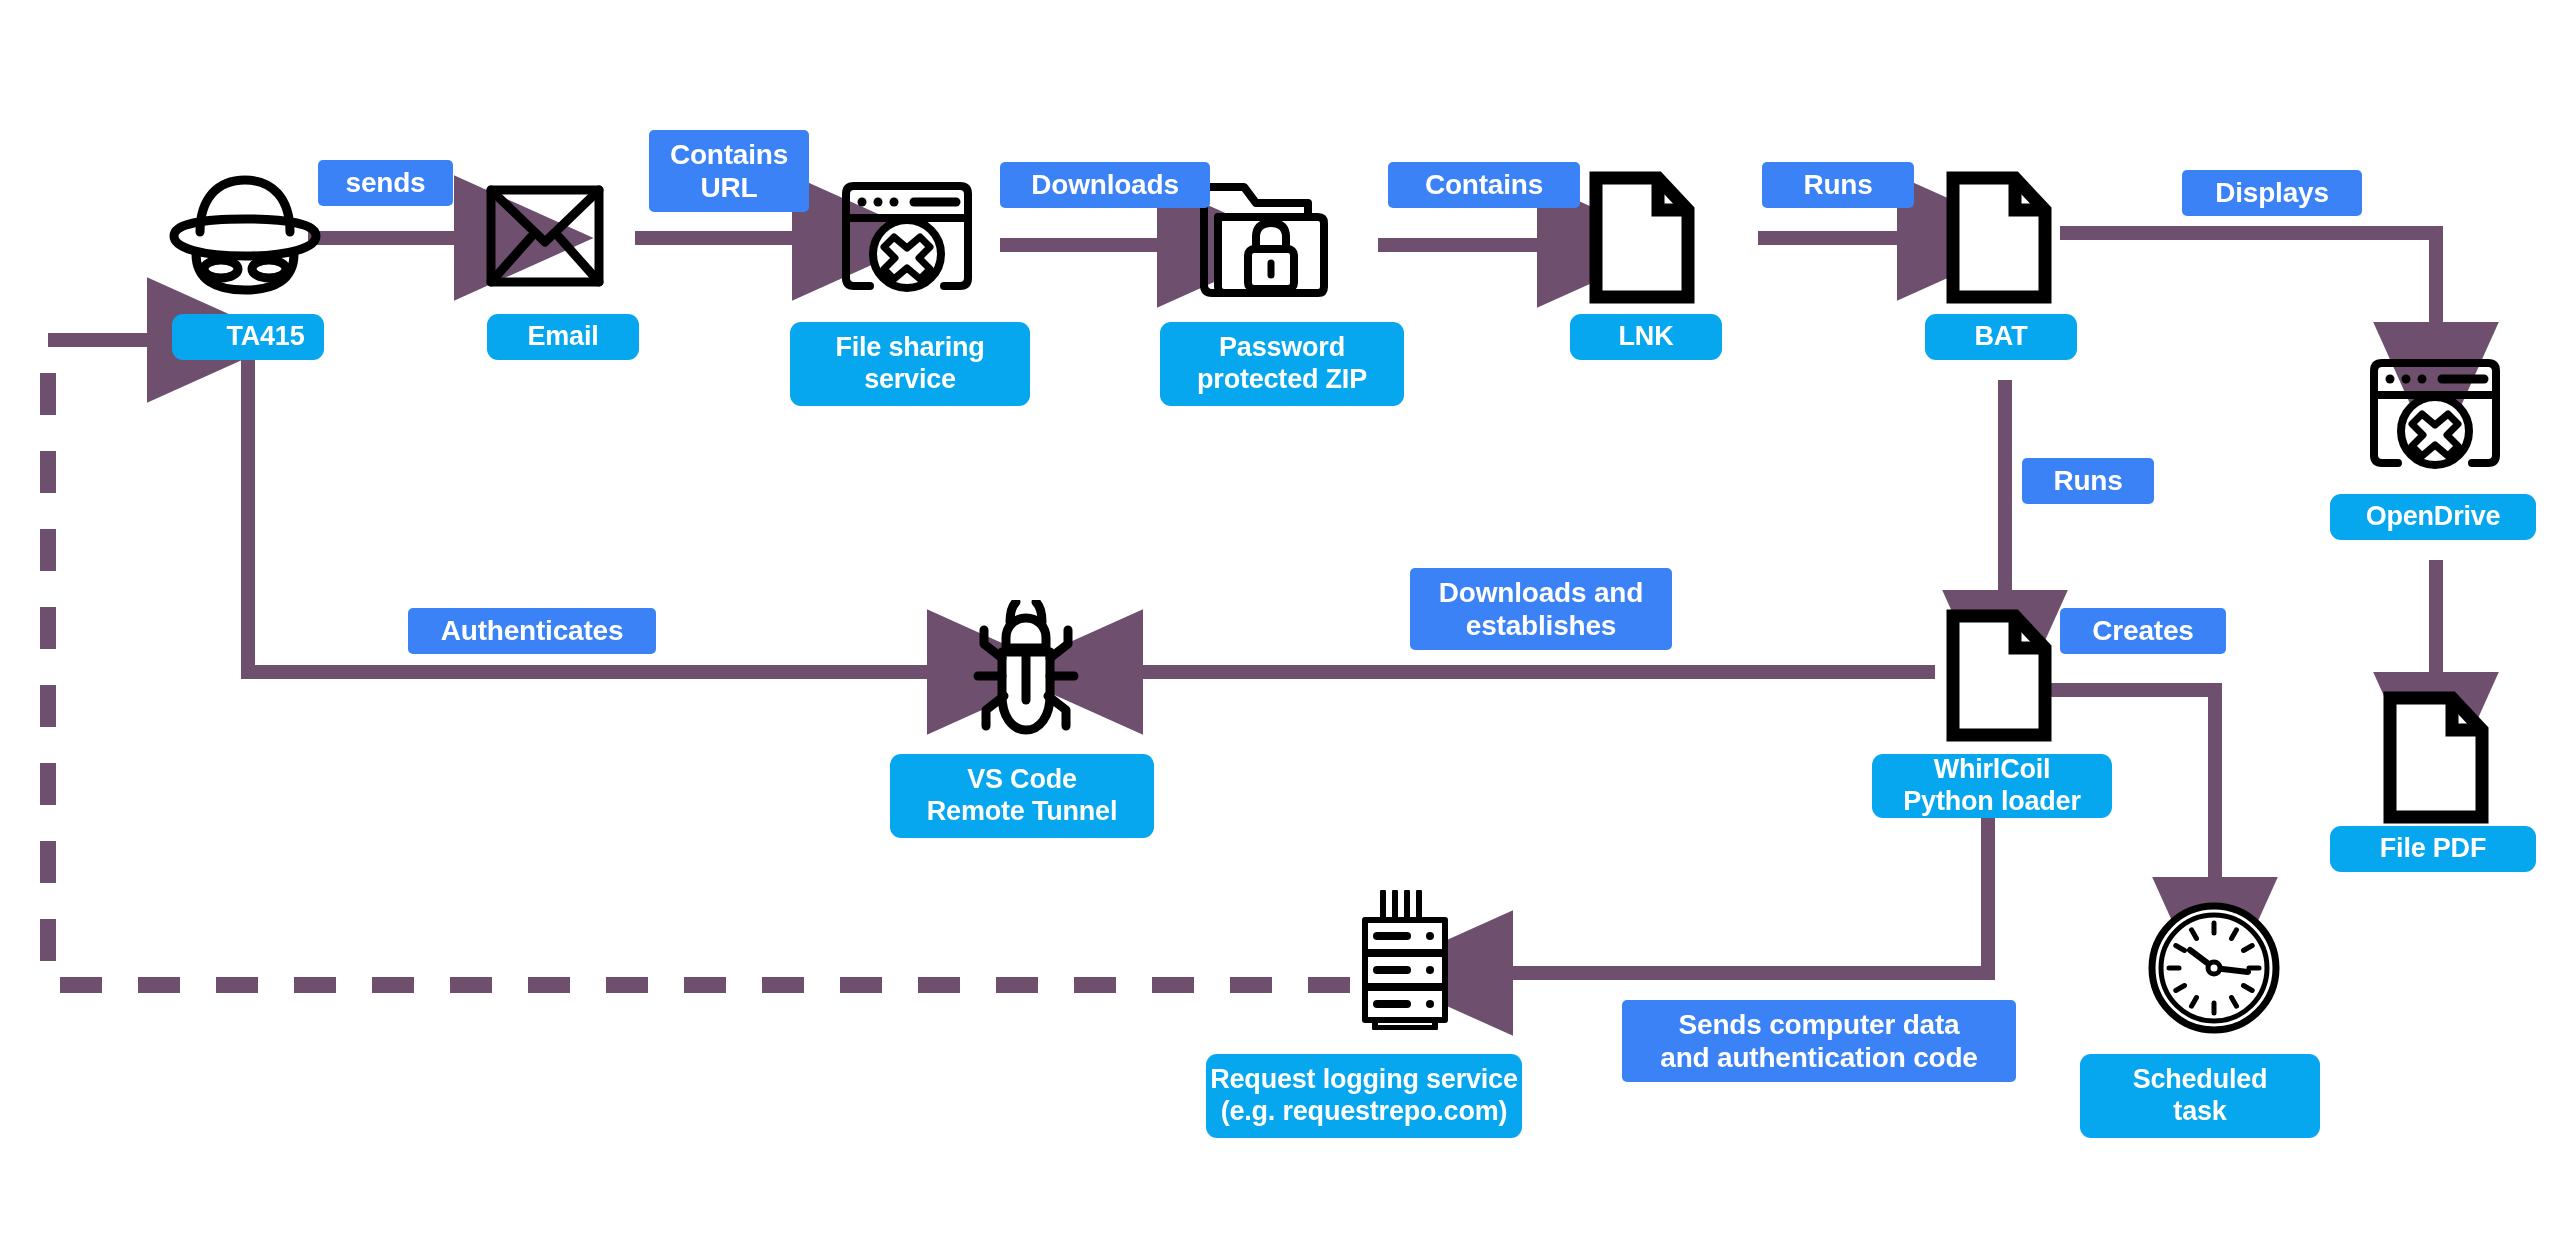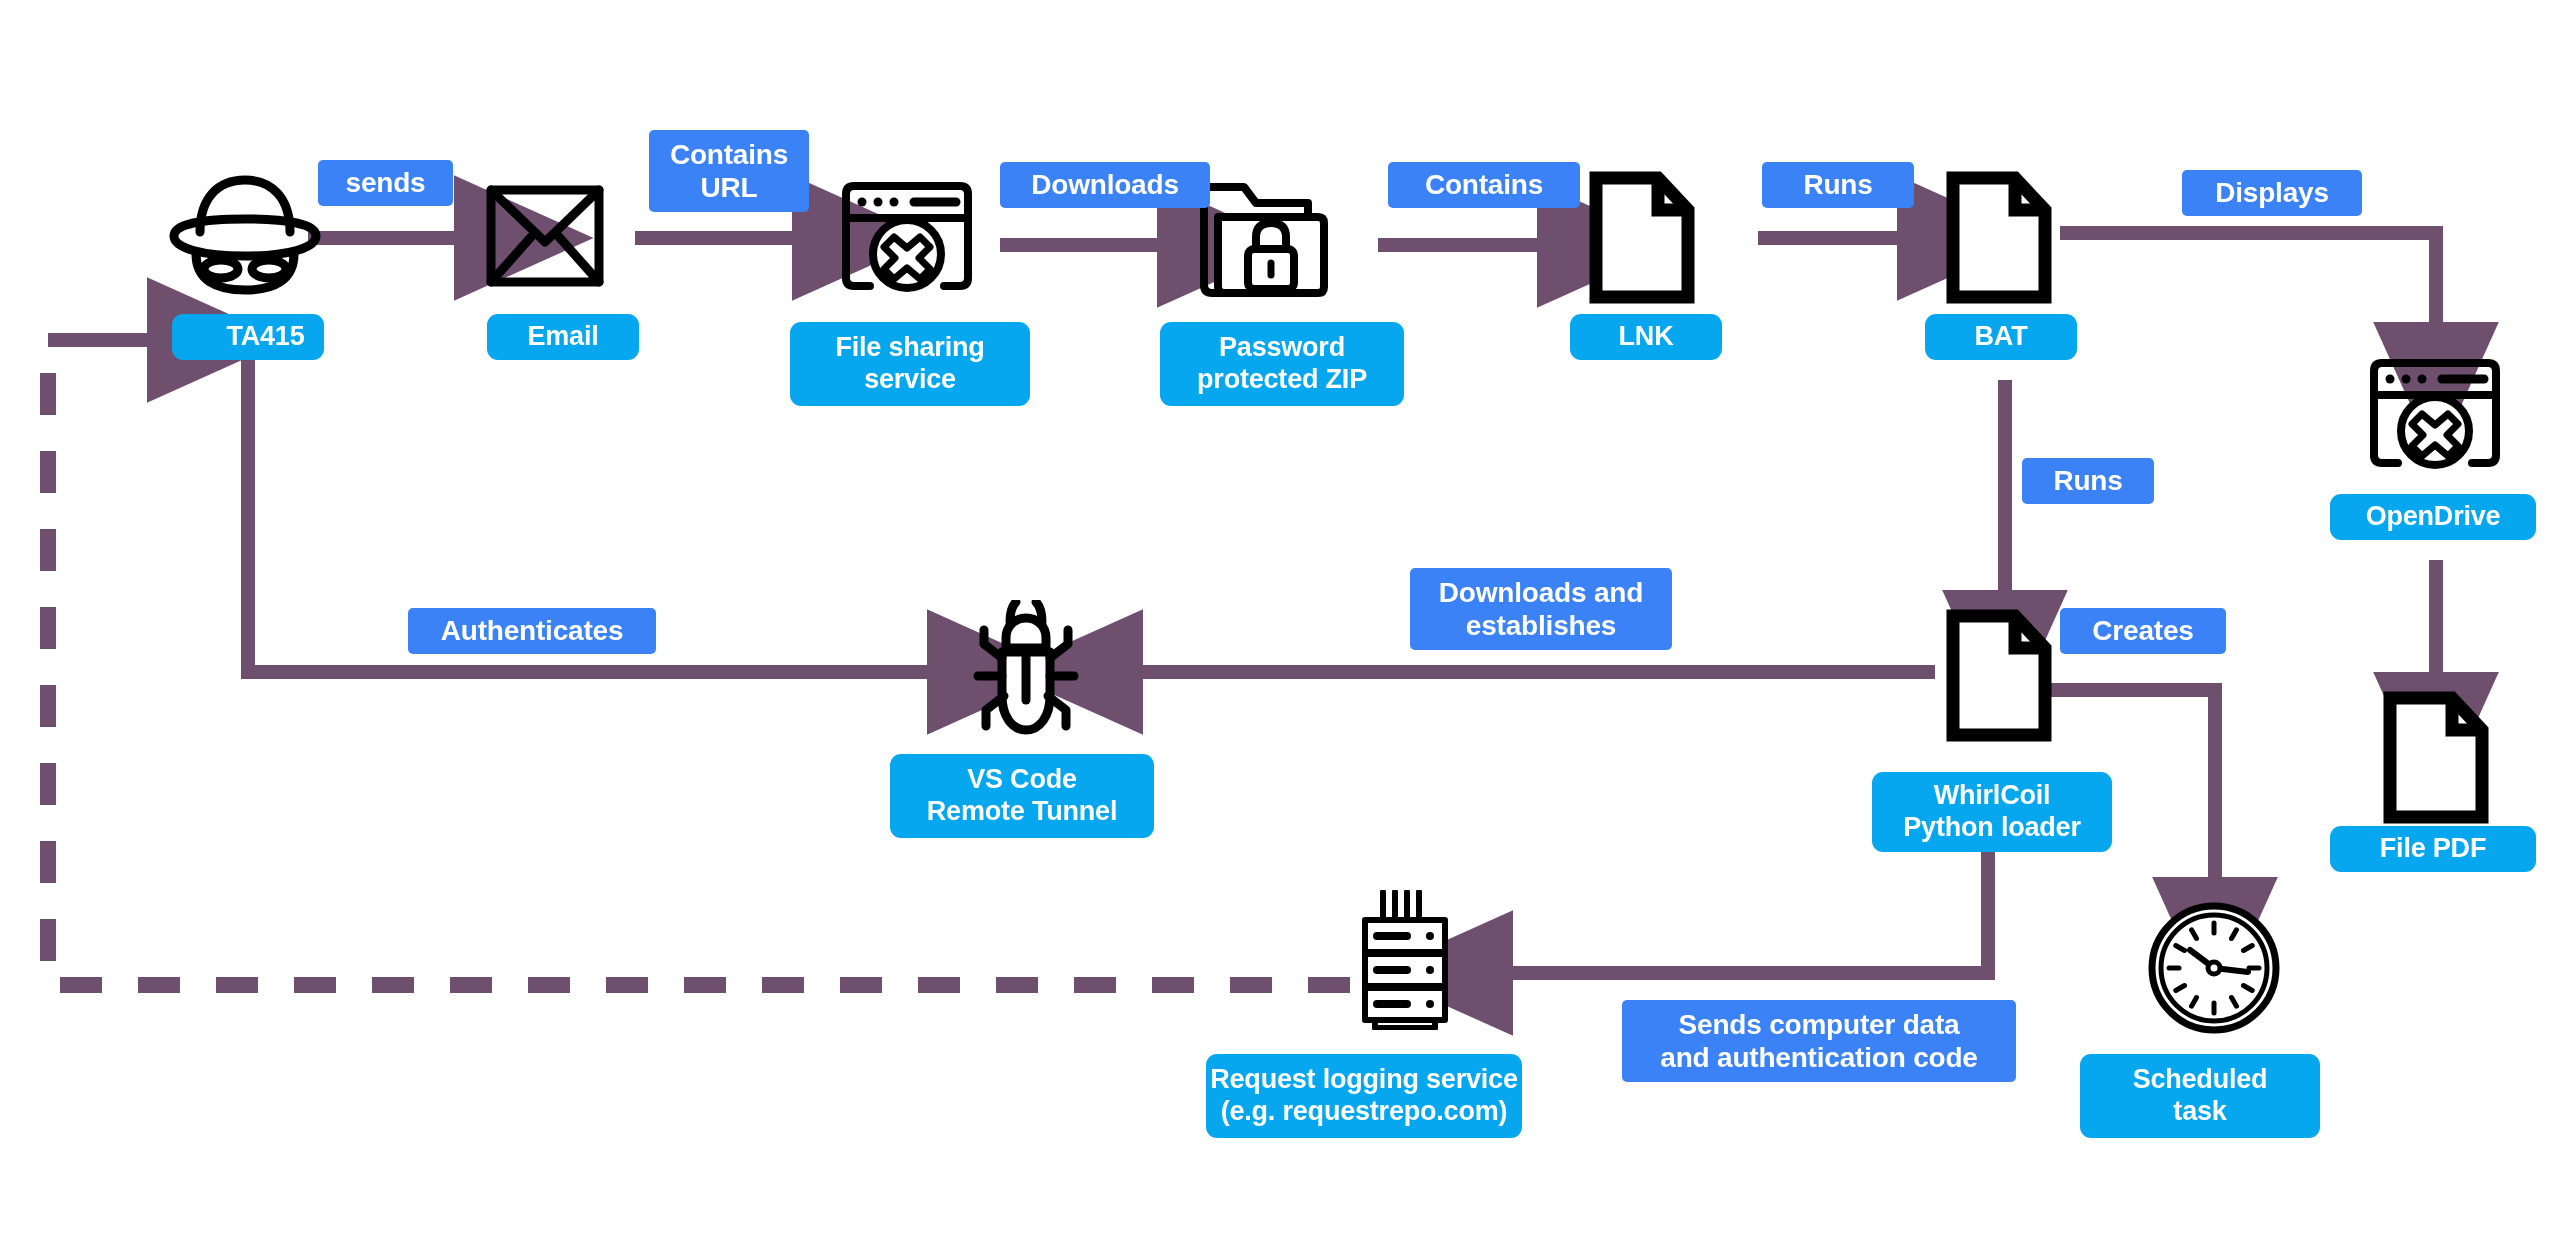--- a/index.html
+++ b/index.html
@@ -303,21 +303,21 @@
 protected ZIP</div>
 
   <div class="pill node" style="left:1570px; top:314px; width:152px; height:46px;">LNK</div>
 
   <div class="pill node" style="left:1925px; top:314px; width:152px; height:46px;">BAT</div>
 
   <div class="pill node" style="left:2330px; top:494px; width:206px; height:46px;">OpenDrive</div>
 
   <div class="pill node" style="left:2330px; top:826px; width:206px; height:46px;">File PDF</div>
 
-  <div class="pill node" style="left:1872px; top:754px; width:240px; height:80px;margin-top:18px;">WhirlCoil
+  <div class="pill node" style="left:1872px; top:754px; width:240px; height:64px;">WhirlCoil
 Python loader</div>
 
   <div class="pill node" style="left:2080px; top:1054px; width:240px; height:84px;">Scheduled
 task</div>
 
   <div class="pill node" style="left:890px; top:754px; width:264px; height:84px;">VS Code
 Remote Tunnel</div>
 
   <div class="pill node" style="left:1206px; top:1054px; width:316px; height:84px;">Request logging service
 (e.g. requestrepo.com)</div>

